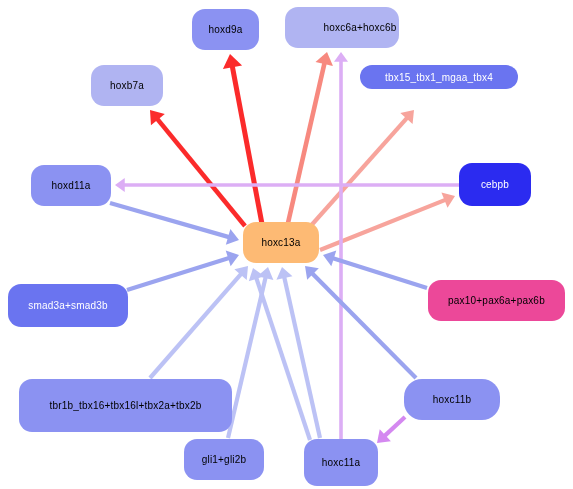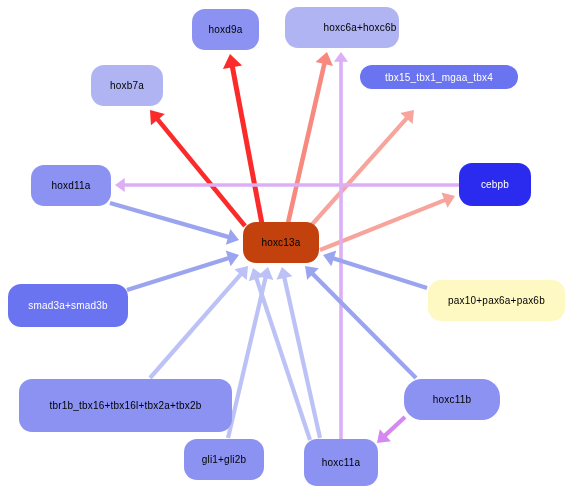--- a/index.html
+++ b/index.html
@@ -118,27 +118,27 @@
     </div>
     <div class="node" style="left: 360px; top: 65px; width: 158px; height: 24px; background: rgb(106, 116, 240); color: rgb(255, 255, 255);">
       <span>tbx15_tbx1_mgaa_tbx4</span>
     </div>
     <div class="node" style="left: 31px; top: 165px; width: 80px; height: 41px; background: rgb(139, 146, 242); color: rgb(0, 0, 0);">
       <span>hoxd11a</span>
     </div>
     <div class="node" style="left: 459px; top: 163px; width: 72px; height: 43px; background: rgb(43, 43, 240); color: rgb(255, 255, 255);">
       <span>cebpb</span>
     </div>
-    <div class="node" style="left: 243px; top: 222px; width: 76px; height: 41px; background: #c2410c; color: rgb(0, 0, 0);">
+    <div class="node" style="left: 243px; top: 222px; width: 76px; height: 41px; background: #fdba74; color: rgb(0, 0, 0);">
       <span>hoxc13a</span>
     </div>
     <div class="node" style="left: 8px; top: 284px; width: 120px; height: 43px; background: rgb(106, 116, 240); color: rgb(255, 255, 255);">
       <span>smad3a+smad3b</span>
     </div>
-    <div class="node" style="left: 428px; top: 280px; width: 137px; height: 41px; background: #fef9c3; color: rgb(0, 0, 0);">
+    <div class="node" style="left: 428px; top: 280px; width: 137px; height: 41px; background: #ec4899; color: rgb(0, 0, 0);">
       <span>pax10+pax6a+pax6b</span>
     </div>
     <div class="node" style="left: 19px; top: 379px; width: 213px; height: 53px; background: rgb(139, 146, 242); color: rgb(0, 0, 0);">
       <span>tbr1b_tbx16+tbx16l+tbx2a+tbx2b</span>
     </div>
     <div class="node" style="left: 404px; top: 379px; width: 96px; height: 41px; background: rgb(139, 146, 242); color: rgb(0, 0, 0); border-radius: 18px;">
       <span>hoxc11b</span>
     </div>
     <div class="node" style="left: 184px; top: 439px; width: 80px; height: 41px; background: rgb(139, 146, 242); color: rgb(0, 0, 0);">
       <span>gli1+gli2b</span>

